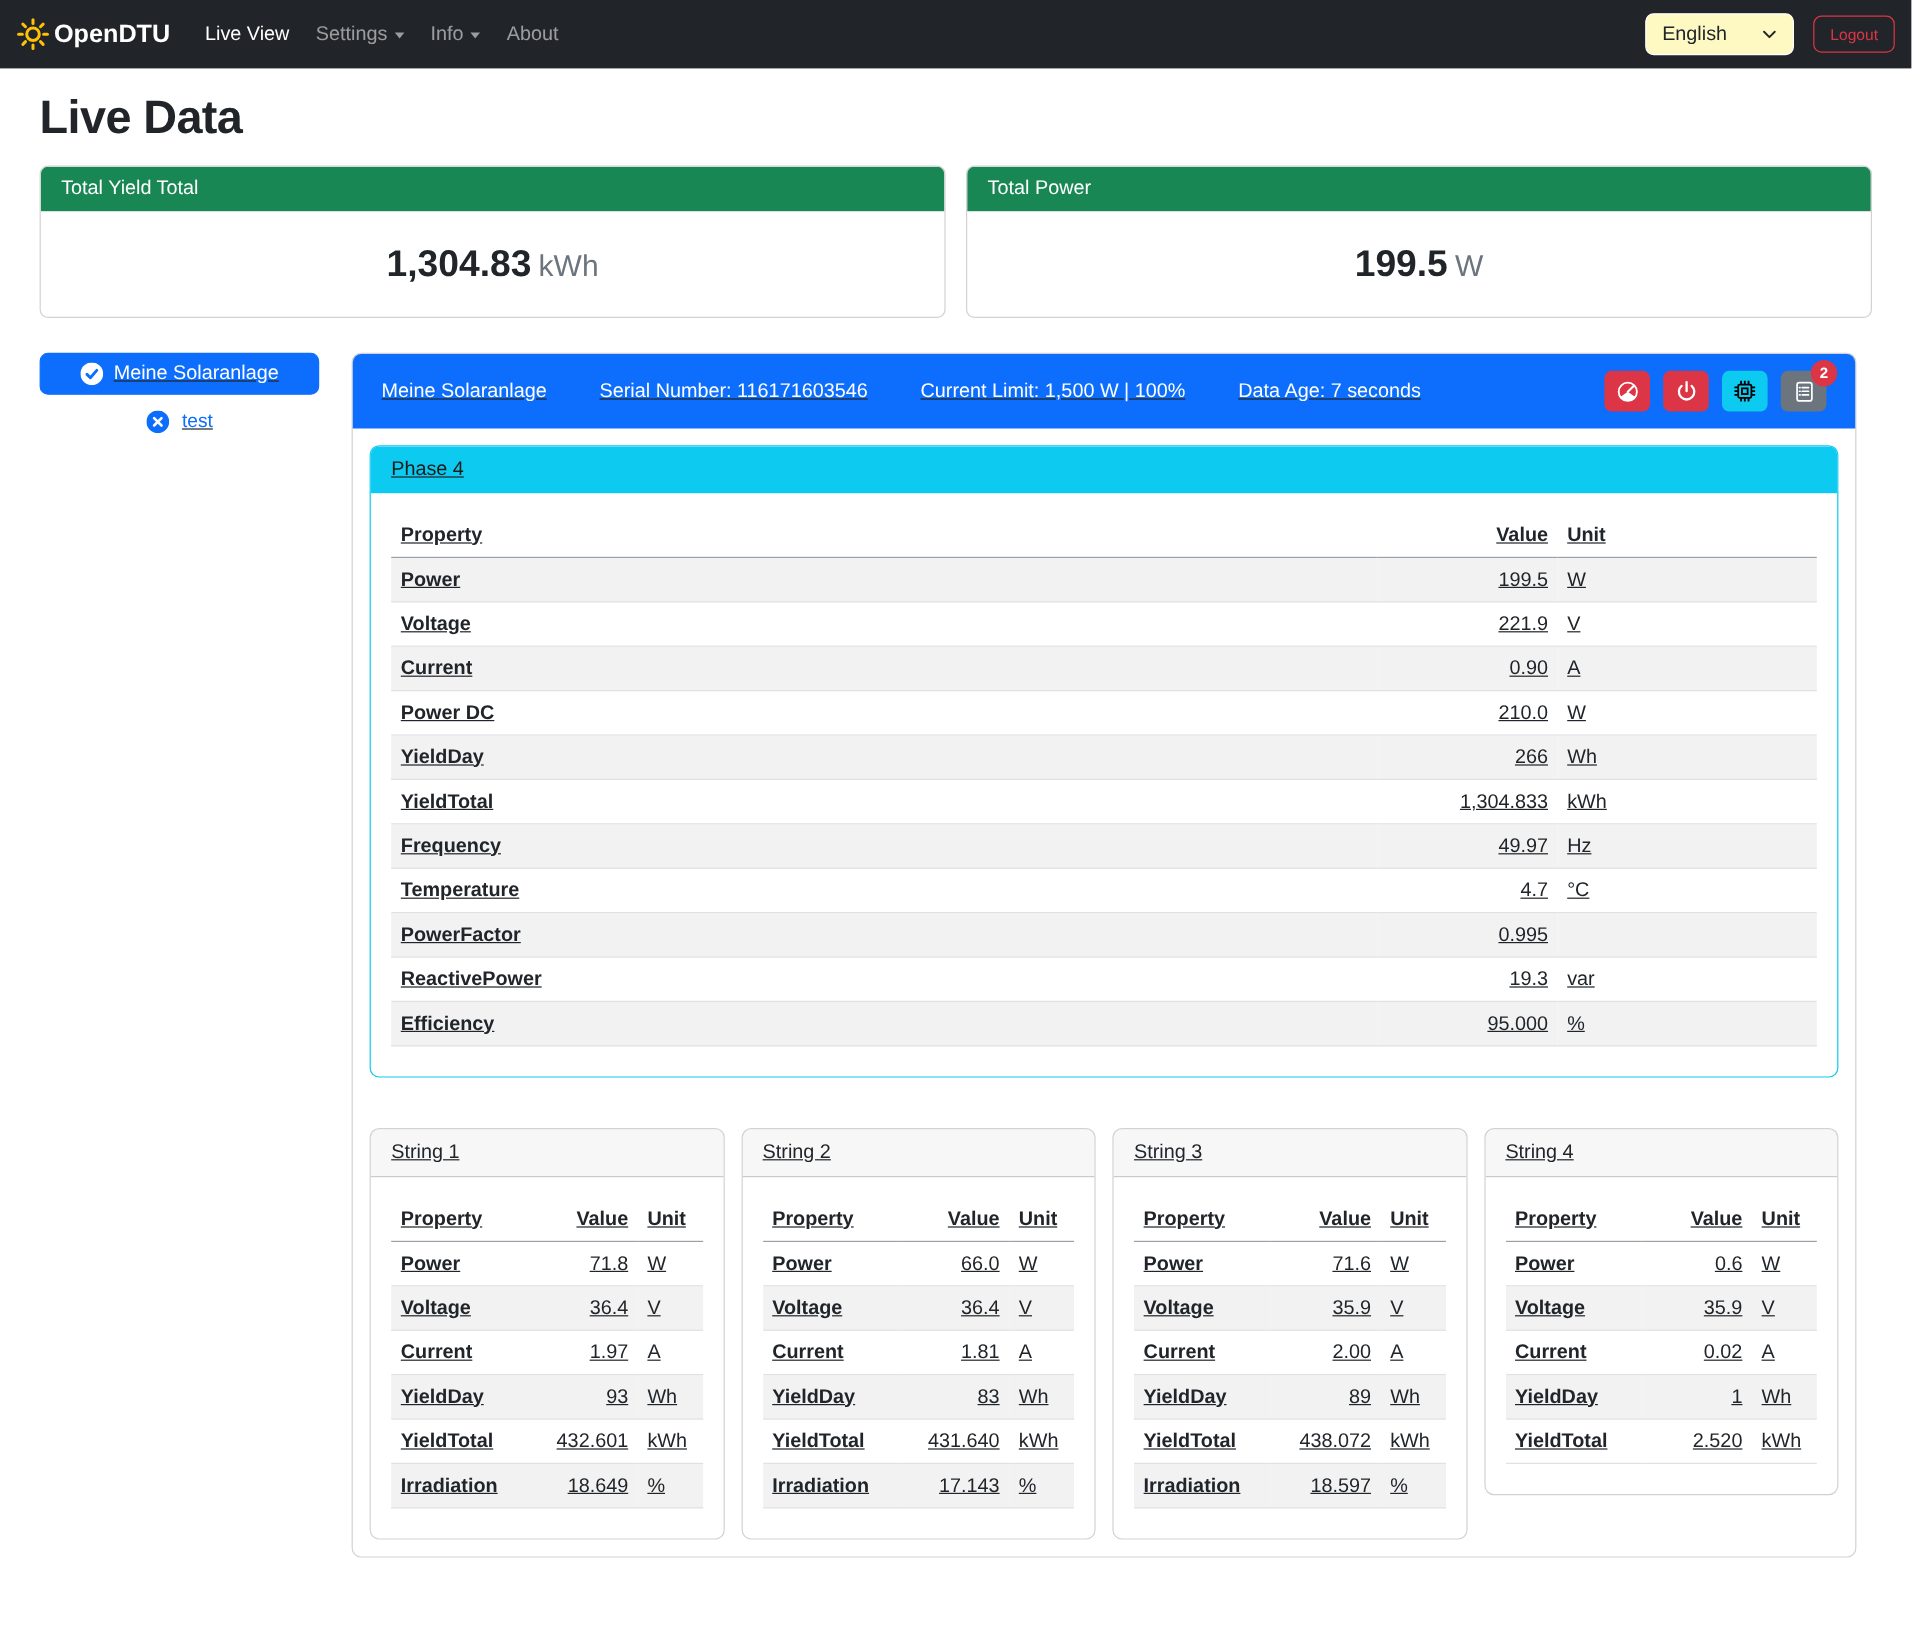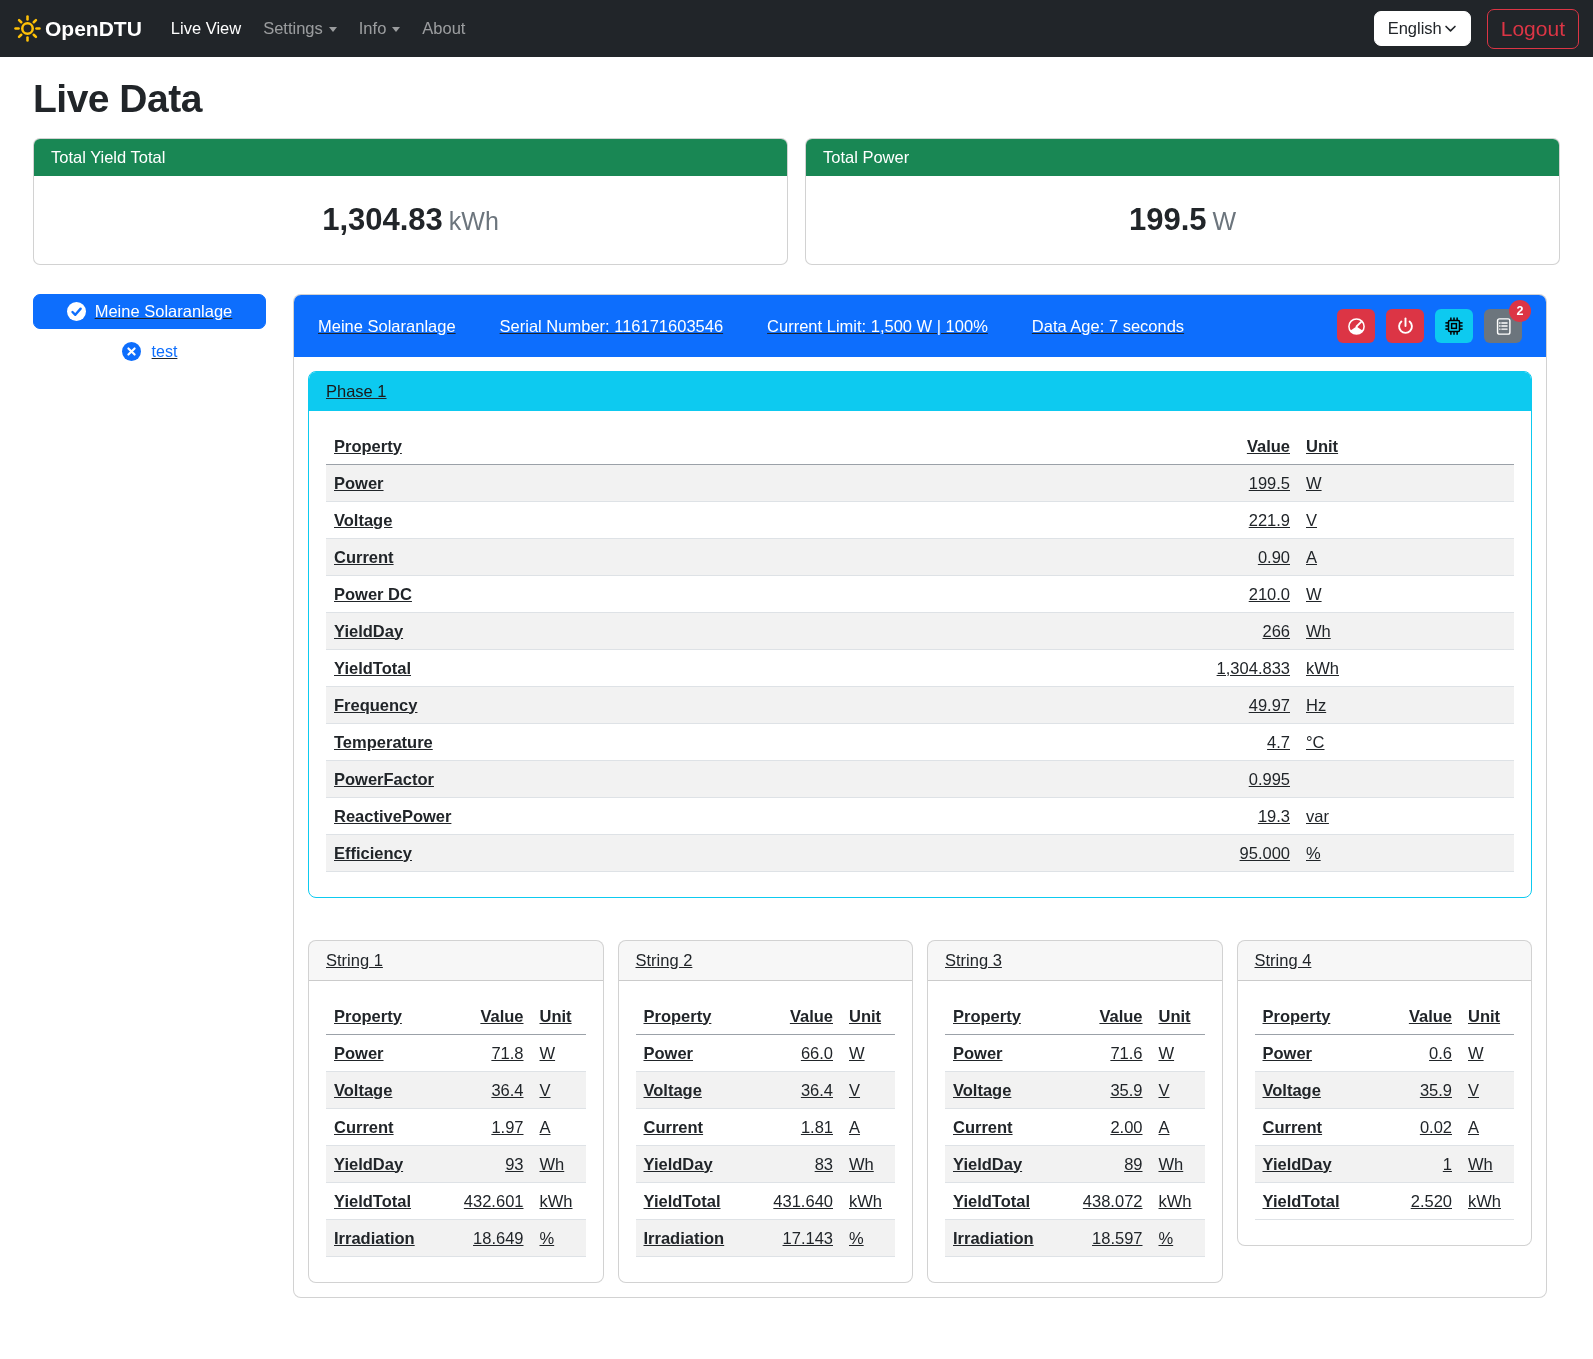--- a/index.html
+++ b/index.html
@@ -7,22 +7,22 @@
   body { min-height:1359px; overflow-x:hidden; }
 
   
   .navbar { height:57px; background:var(--navbar-bg,#212529); display:flex; align-items:center; padding:0 14px; }
   .brand { display:flex; align-items:center; gap:4px; color:#fff; font-size:21px; font-weight:700; cursor:pointer; }
   .nav-items { display:flex; align-items:center; margin-left:18px; }
   .nav-item { color:rgba(255,255,255,.55); font-size:16.5px; padding:9px 11px; cursor:pointer; display:flex; align-items:center; gap:6px; }
   .nav-item.active { color:#fff; }
   .caret { width:0; height:0; border-left:4.5px solid transparent; border-right:4.5px solid transparent; border-top:5px solid currentColor; margin-top:2px; }
   .nav-right { margin-left:auto; display:flex; align-items:center; gap:16px; }
-  .lang-select { background:#ffffff; color:#212529; border:1px solid #fff; border-radius:7px; padding:7px 13px; font-size:16.5px; display:flex; align-items:center; gap:2px; cursor:pointer; font-family:inherit; }
-  .logout-btn { background:transparent; color:var(--danger,#dc3545); border:1px solid var(--danger,#dc3545); border-radius:7px; padding:7px 13px; font-size:21px; cursor:pointer; font-family:inherit; }
+  .lang-select { background:#fef9c3; color:#212529; border:1px solid #fff; border-radius:7px; padding:7px 13px; font-size:16.5px; display:flex; align-items:center; gap:29px; cursor:pointer; font-family:inherit; }
+  .logout-btn { background:transparent; color:var(--danger,#dc3545); border:1px solid var(--danger,#dc3545); border-radius:7px; padding:7px 13px; font-size:13px; cursor:pointer; font-family:inherit; }
 
   
   .main { padding: 6px 33px 16px; }
   h1.page-title { font-size:39px; font-weight:600; margin:14px 0 17px; letter-spacing:-.5px; }
 
   .summary-row { display:flex; gap:17px; margin-bottom:29px; }
   .summary-card { flex:1; border:1px solid rgba(0,0,0,.175); border-radius:7px; background:#fff; overflow:hidden; }
   .summary-card-header { background:var(--success,#198754); color:#fff; font-size:16.5px; padding:9px 17px; }
   .summary-card-body { padding:26px 16px; text-align:center; }
   .summary-value { font-size:31px; font-weight:600;text-align:right; }
@@ -223,21 +223,21 @@
               </svg>
             </span>
             <span class="count-badge">2</span>
           </button>
         </div>
       </header>
 
       <div class="inverter-body">
 
         <div class="phase-card">
-          <div class="phase-card-header">Phase 1</div>
+          <div class="phase-card-header">Phase 4</div>
           <div class="phase-card-body">
             <table class="data-table phase-t stripe-odd" data-table="phase">
                 <thead>
                   <tr>
                     <th class="c0">Property</th>
                     <th class="c1">Value</th>
                     <th class="c2">Unit</th>
                   </tr>
                 </thead>
                 <tbody>

